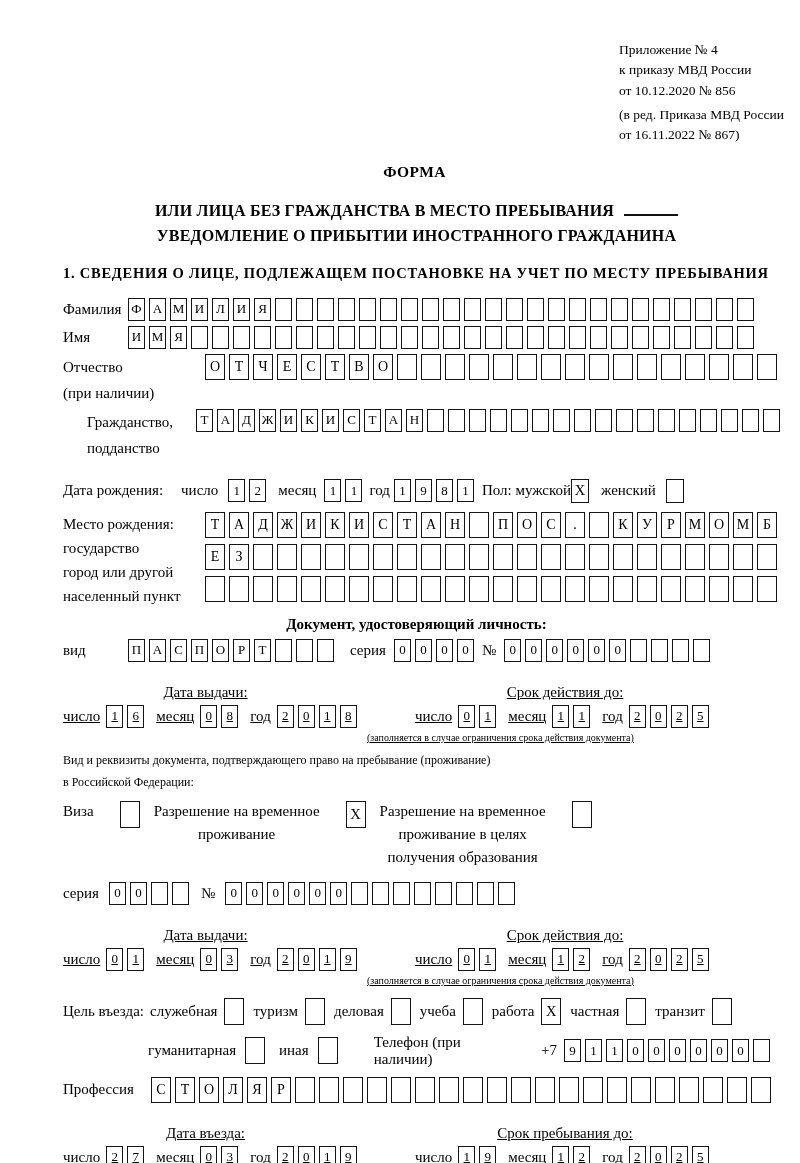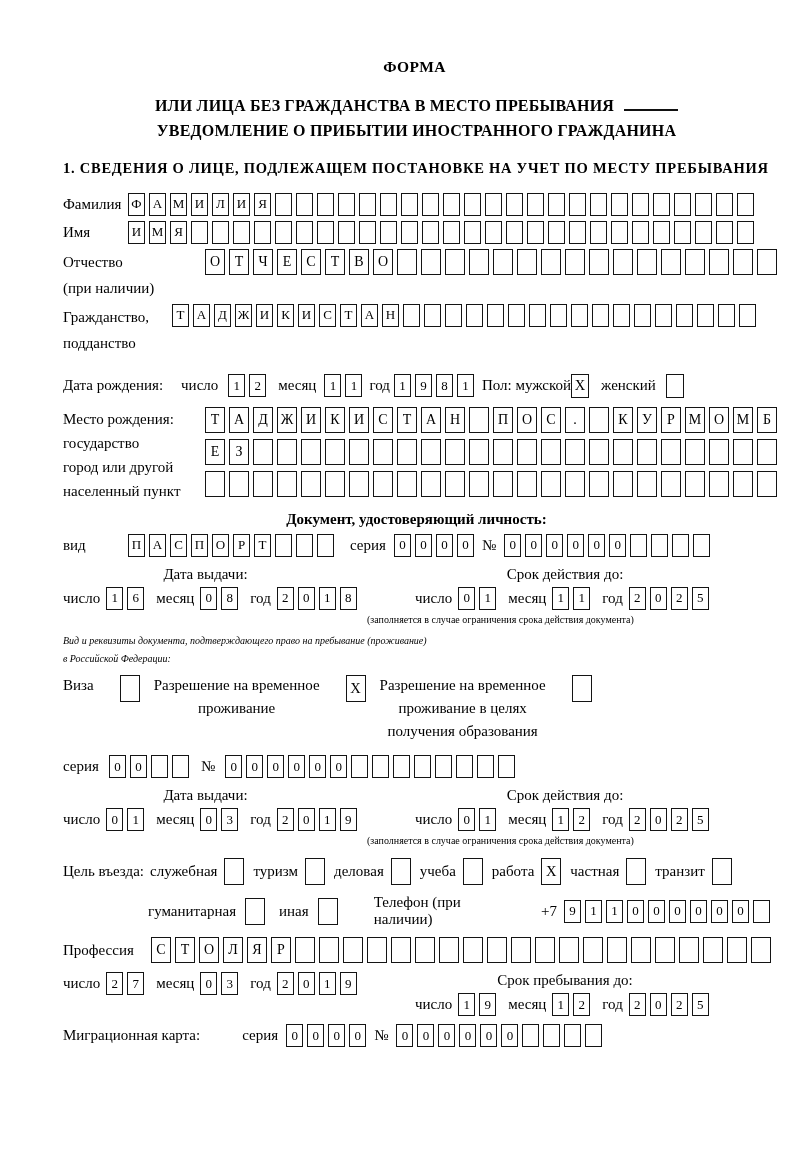--- a/index.html
+++ b/index.html
@@ -34,52 +34,61 @@
   .cells.lg .cell{width:20px;height:26px;font-size:14px;}
   .stack{display:flex;flex-direction:column;gap:6px;}
   .cb{
     box-sizing:border-box;width:20px;height:27px;border:1.6px solid #141414;
     display:inline-flex;align-items:center;justify-content:center;
     font-size:14.5px;background:#fff;flex-shrink:0;
   }
   .cb.sm{width:18px;height:24px;}
   .center-head{text-align:center;font-weight:bold;font-size:15px;margin-top:8px;}
   
-  .date-section{display:flex;margin-top:9px;font-size:15px;}
+  .date-section{display:flex;margin-top:22px;font-size:15px;text-decoration:underline;}
   .date-col-left{width:352px;flex-shrink:0;}
   .date-col-right{flex:1;}
   .dg-head{text-align:center;font-size:15px;margin-bottom:4px;}
   .date-col-left .dg-head{width:285px;}
   .date-col-right .dg-head{width:300px;}
   .drow{display:flex;align-items:center;}
   .drow .dlbl{margin-right:6px;}
   .drow .grp{margin-right:12px;}
   .note{font-size:10px;white-space:nowrap;margin-top:4px;}
   .date-col-right .note{margin-left:-48px;}
-  .text-line{font-size:10px;margin-top:7px;font-style:italic;}
+  .text-line{font-size:12px;margin-top:7px;}
   
   .options-row{display:flex;align-items:flex-start;margin-top:10px;font-size:15px;gap:14px;}
   .opt{display:flex;align-items:flex-start;gap:26px;}
   .opt .opt-text{text-align:center;line-height:1.55;}
   .opt .cb{margin-top:1px;}
   
   .purpose-row{display:flex;align-items:center;margin-top:12px;font-size:15px;}
   .purpose-row .p-item{display:flex;align-items:center;margin-right:9px;}
   .purpose-row .p-item .cb{margin-left:7px;}
   .purpose2-row{display:flex;align-items:center;margin-top:9px;font-size:15px;padding-left:85px;}
   .purpose2-row .p-item{display:flex;align-items:center;margin-right:14px;}
   .purpose2-row .p-item .cb{margin-left:9px;}
   .phone-wrap{display:flex;align-items:center;margin-left:22px;}
   .phone-prefix{margin:0 7px 0 28px;}
 </style>
 </head>
 <body>
 
 <div class="page">
 
+  <div class="appendix">
+    <div>Приложение № 4</div>
+    <div>к приказу МВД России</div>
+    <div>от 10.12.2020 № 856</div>
+    <div class="amendment">
+      <div>(в ред. Приказа МВД России</div>
+      <div>от 16.11.2022 № 867)</div>
+    </div>
+  </div>
 
   <div class="forma">ФОРМА</div>
 
   <div class="title">
     <div><span>ИЛИ ЛИЦА БЕЗ ГРАЖДАНСТВА В МЕСТО ПРЕБЫВАНИЯ</span><span class="blank-line"></span></div>
     <div>УВЕДОМЛЕНИЕ О ПРИБЫТИИ ИНОСТРАННОГО ГРАЖДАНИНА</div>
   </div>
 
   <div class="section-title">1. СВЕДЕНИЯ О ЛИЦЕ, ПОДЛЕЖАЩЕМ ПОСТАНОВКЕ НА УЧЕТ ПО МЕСТУ ПРЕБЫВАНИЯ</div>
 
@@ -181,21 +190,21 @@
         <span class="cell"></span>
         <span class="cell"></span>
         <span class="cell"></span>
         <span class="cell"></span>
         <span class="cell"></span>
         <span class="cell"></span>
         <span class="cell"></span>
       </div>
   </div>
 
-  <div class="frow top" style="margin-top:3px;">
+  <div class="frow top" style="margin-top:3px;margin-left:24px;">
     <div class="flabel w109 lbl-lines">
       <div>Гражданство,</div>
       <div>подданство</div>
     </div>
     <div class="cells">
         <span class="cell">Т</span>
         <span class="cell">А</span>
         <span class="cell">Д</span>
         <span class="cell">Ж</span>
         <span class="cell">И</span>
@@ -627,20 +636,21 @@
         <span class="cell"></span>
         <span class="cell"></span>
         <span class="cell"></span>
         <span class="cell"></span>
         <span class="cell"></span>
       </div>
   </div>
 
   <div class="date-section">
     <div class="date-col-left">
+      <div class="dg-head" style="font-weight:normal;">Дата въезда:</div>
       <div class="drow">
         <span class="dlbl">число</span>
         <span class="cells grp">
             <span class="cell">2</span>
             <span class="cell">7</span>
           </span>
         <span class="dlbl">месяц</span>
         <span class="cells grp">
             <span class="cell">0</span>
             <span class="cell">3</span>

